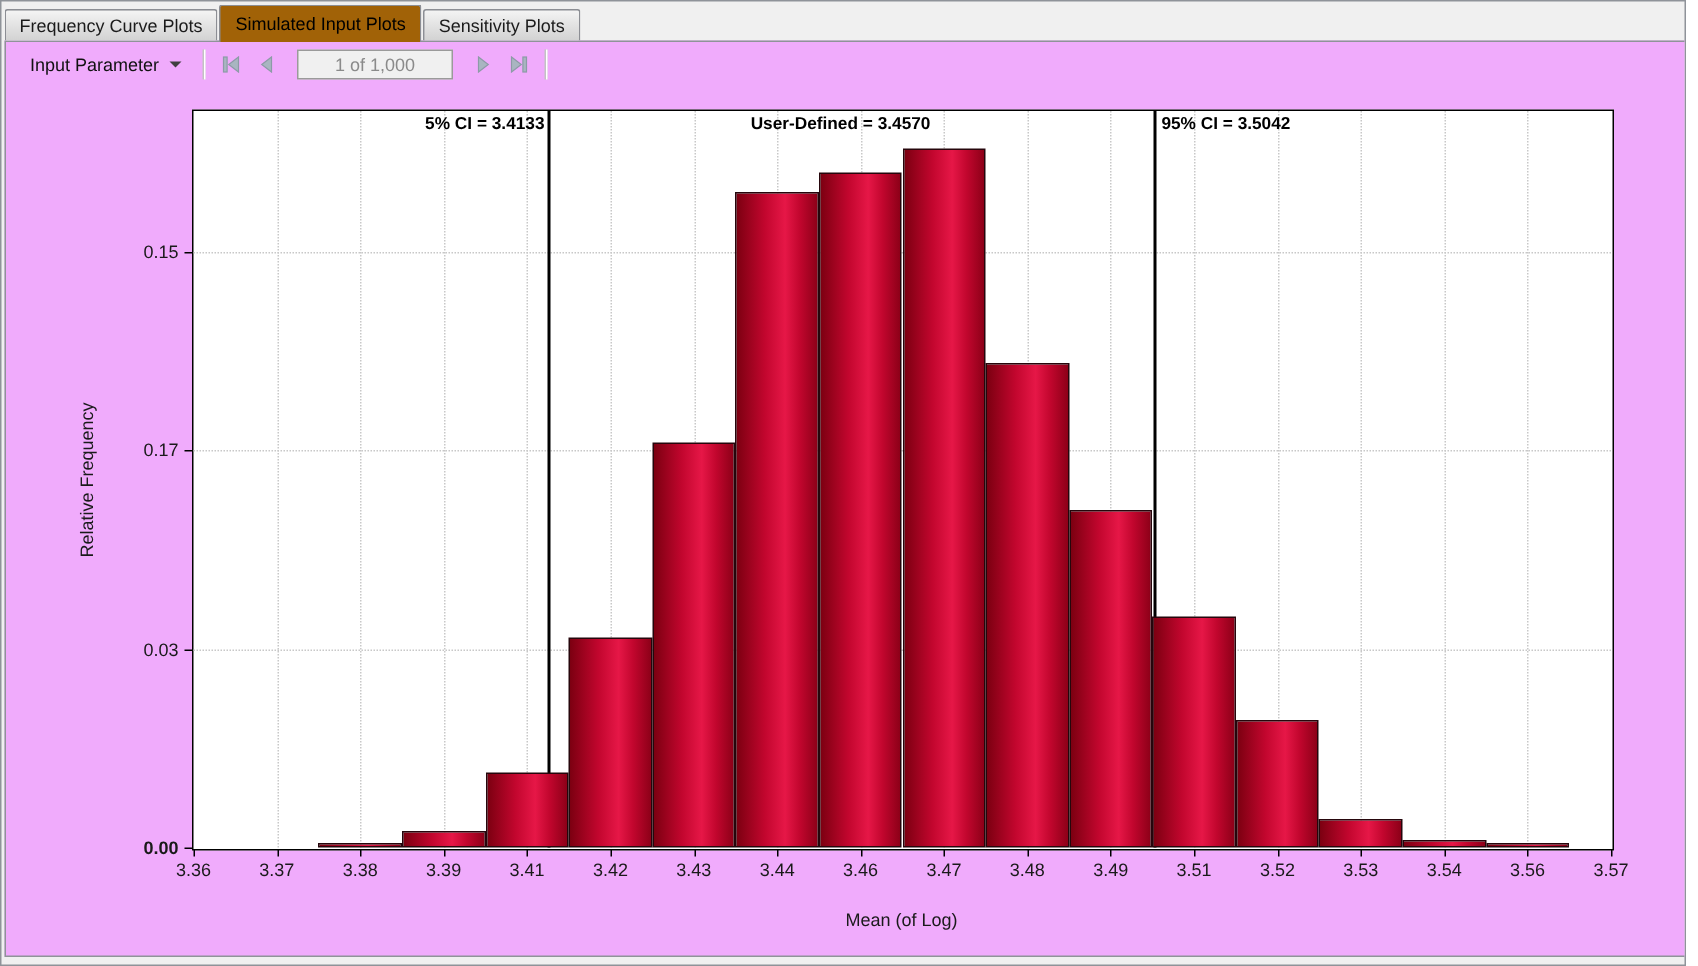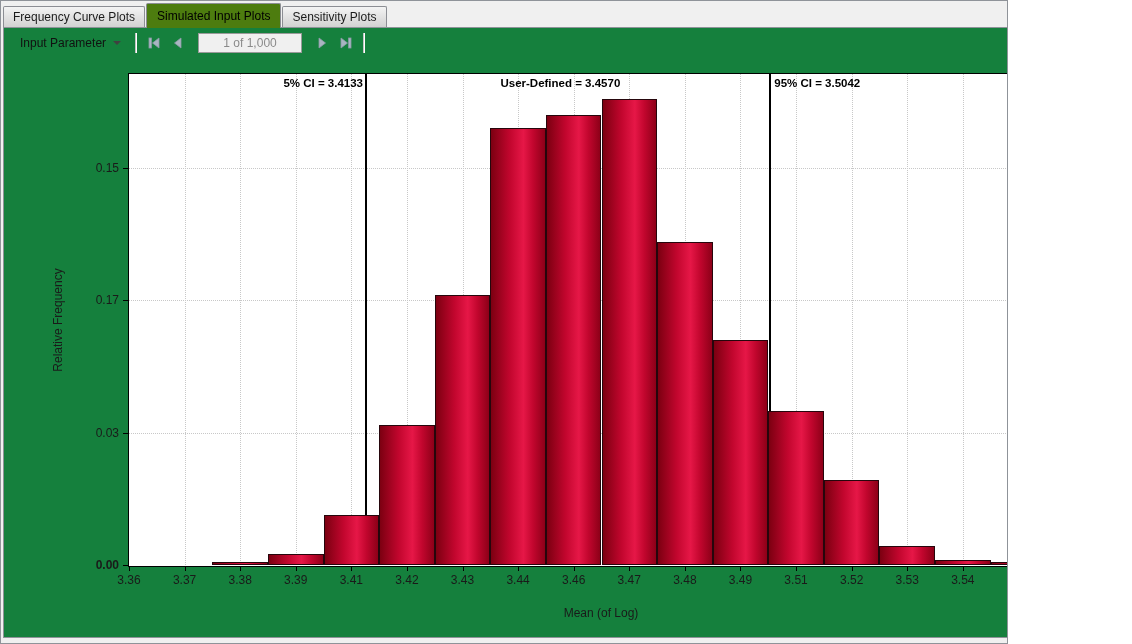--- a/index.html
+++ b/index.html
@@ -1,30 +1,30 @@
 <!DOCTYPE html>
 <html><head>
 <meta charset="utf-8">
 <style>
   html,body{margin:0;padding:0;background:#fff;}
   body{font-family:"Liberation Sans", sans-serif;}
-  .app{position:relative;width:1008px;height:644px;background:#f0f0f0;
+  .app{position:relative;width:1124px;height:644px;background:#f0f0f0;
        border:1px solid #8f9399;box-sizing:border-box;overflow:hidden;}
   
   .tabbar{position:absolute;left:2px;top:0;height:26px;display:flex;
           align-items:flex-end;z-index:3;}
   .tab{height:20px;line-height:20px;padding:0 9px;margin-right:1px;font-size:12px;color:#1b1b1b;
        background:linear-gradient(#f4f4f4,#e4e4e4 45%,#d2d2d2);
        border:1px solid #8c8e94;border-bottom:none;border-radius:2px 2px 0 0;cursor:default;
        white-space:nowrap;}
   .tab.active{height:24px;line-height:24px;padding:0 10px;margin-bottom:-1px;
-       background:#4d7c0f;color:#000;position:relative;z-index:4;}
+       background:#a16207;color:#000;position:relative;z-index:4;}
   
   .content{position:absolute;left:2px;top:26px;width:1127px;height:611px;
-           border:1px solid #8f9399;background:#15803d;box-sizing:border-box;}
+           border:1px solid #8f9399;background:#f0abfc;box-sizing:border-box;}
   
   .toolbar{position:absolute;left:0;top:0;right:0;height:29px;display:flex;
            align-items:center;padding-left:7px;}
   .param-btn{display:flex;align-items:center;gap:7px;height:22px;padding:0 8px;
              background:transparent;border:1px solid transparent;font-size:12px;color:#111;
              font-family:inherit;cursor:default;}
   .caret{width:0;height:0;border-left:4px solid transparent;border-right:4px solid transparent;
          border-top:4px solid #404040;display:inline-block;}
   .tsep{width:1px;height:20px;background:#c3c3c3;border-right:1px solid #fff;margin:0 5px;}
   .navbtn{width:22px;height:22px;display:flex;align-items:center;justify-content:center;

